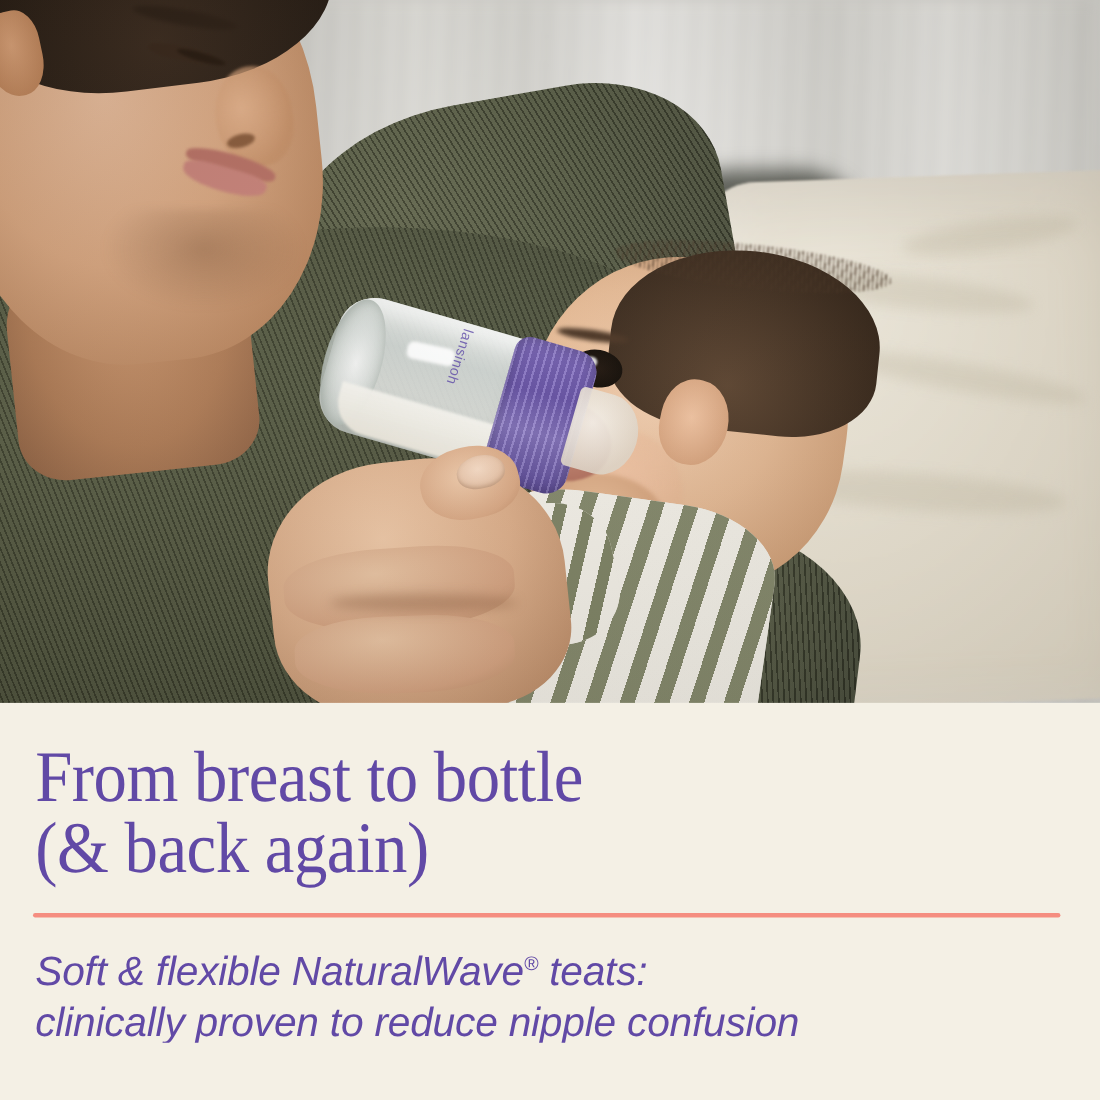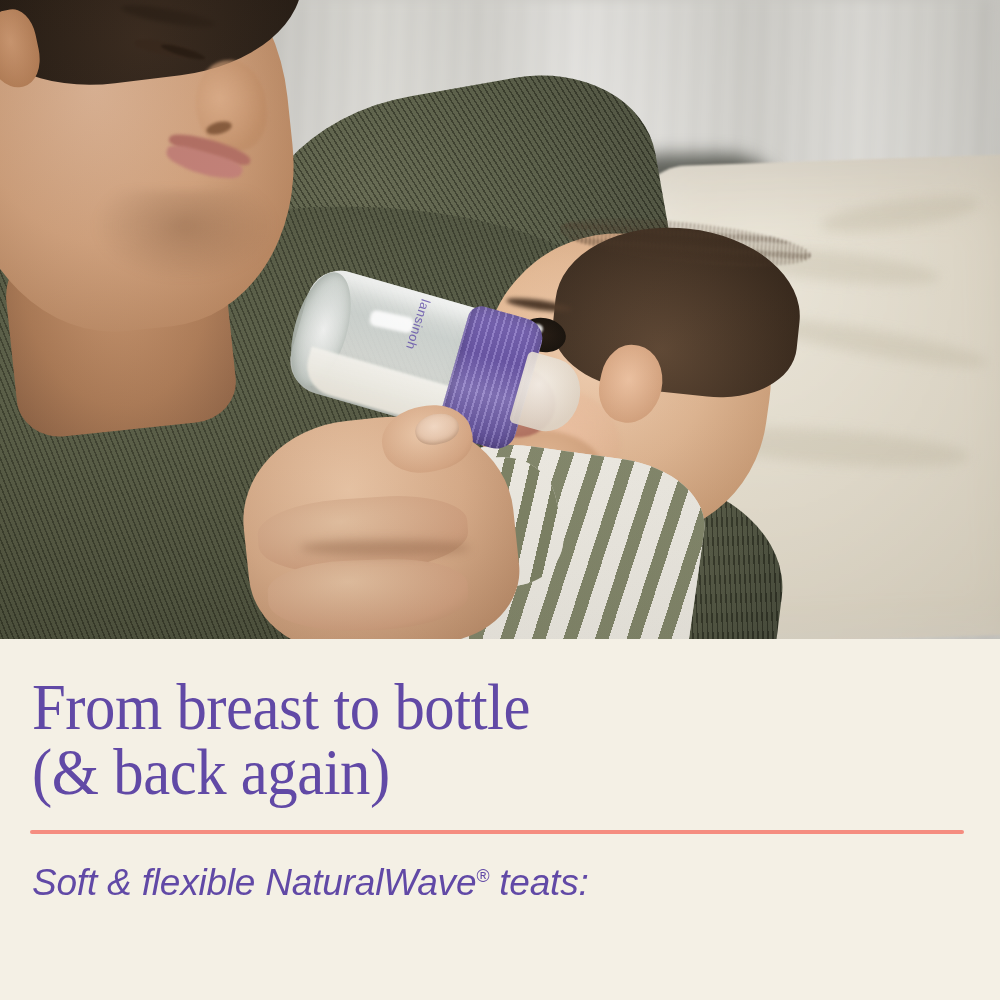--- a/index.html
+++ b/index.html
@@ -516,16 +516,16 @@
     <div class="photo-grade"></div>
   </div>
 
   <div class="panel">
 
     <h1 class="headline">From breast to bottle
 (&amp; back again)</h1>
 
     <div class="divider"></div>
 
-    <p class="subtitle"><span>Soft &amp; flexible NaturalWave</span><sup>®</sup><span> teats:</span><br></p>
+    <p class="subtitle"><span>Soft &amp; flexible NaturalWave</span><sup>®</sup><span> teats:</span><br><span>clinically proven to reduce nipple confusion</span></p>
 
   </div>
 </div>
 
 </body></html>

